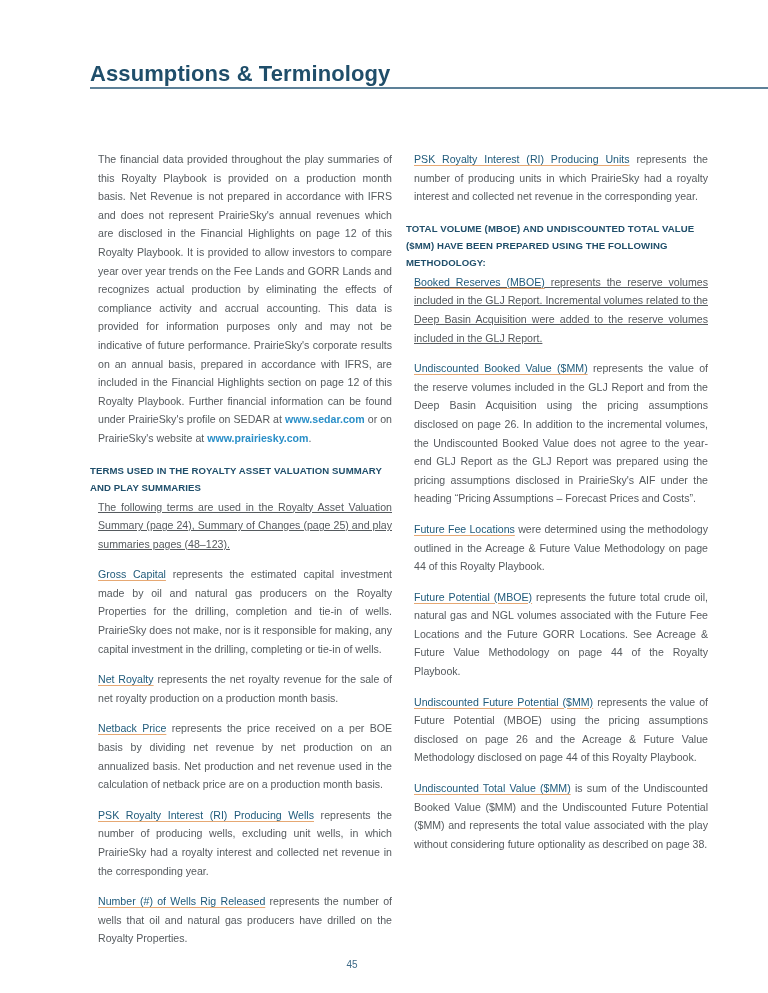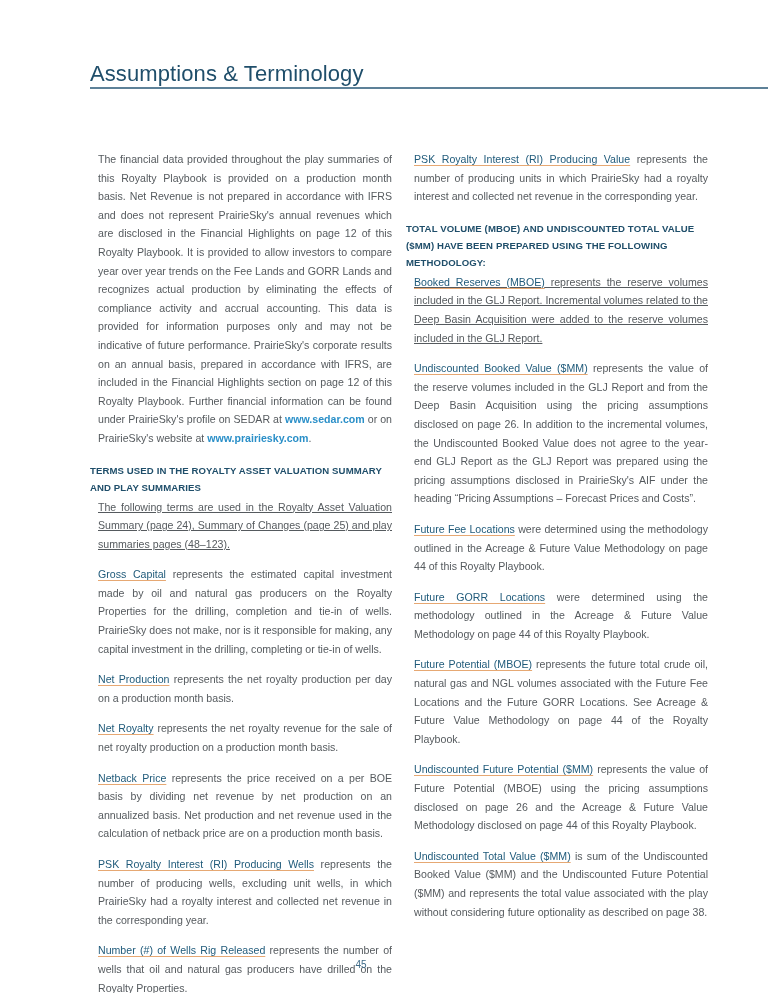--- a/index.html
+++ b/index.html
@@ -13,21 +13,21 @@
       position: relative;
       overflow: hidden;
       font-family: "Liberation Sans", sans-serif;
       color: #555a5e;
     }
     .page-title {
       position: absolute;
       left: 90px;
       top: 61px;
       margin: 0;
-      font-weight: normal;
+      font-weight: bold;
       font-size: 22px;
       letter-spacing: 0.1px;
       color: #1f4e6a;
       line-height: 26px;
     }
     .title-rule {
       position: absolute;
       left: 90px;
       right: 0;
       top: 87px;
@@ -63,21 +63,21 @@
       font-size: 9.6px;
       line-height: 17px;
       font-weight: bold;
       color: #1f4e6a;
       text-align: left;
       letter-spacing: 0.1px;
     }
     .section-heading + .para { margin-top: 0; text-decoration: underline; }
     .page-number {
       position: absolute;
-      left: 9px;
+      left: 0;
       width: 704px;
       top: 959px;
       text-align: center;
       font-size: 10px;
       color: #3d6a87;
     }
   </style>
 </head>
 <body>
 
@@ -86,34 +86,32 @@
 
 <div class="column col-left">
   <p class="para">
     <span>The financial data provided throughout the play summaries of this Royalty Playbook is provided on a production month basis. Net Revenue is not prepared in accordance with IFRS and does not represent PrairieSky's annual revenues which are disclosed in the Financial Highlights on page 12 of this Royalty Playbook. It is provided to allow investors to compare year over year trends on the Fee Lands and GORR Lands and recognizes actual production by eliminating the effects of compliance activity and accrual accounting. This data is provided for information purposes only and may not be indicative of future performance. PrairieSky's corporate results on an annual basis, prepared in accordance with IFRS, are included in the Financial Highlights section on page 12 of this Royalty Playbook. Further financial information can be found under PrairieSky's profile on SEDAR at </span><span class="link">www.sedar.com</span><span> or on PrairieSky's website at </span><span class="link">www.prairiesky.com</span><span>.</span>
   </p>
 
   <h2 class="section-heading">TERMS USED IN THE ROYALTY ASSET VALUATION SUMMARY AND PLAY SUMMARIES</h2>
   <p class="para">The following terms are used in the Royalty Asset Valuation Summary (page 24), Summary of Changes (page 25) and play summaries pages (48–123).</p>
 
   <p class="para"><span class="term">Gross Capital</span><span> represents the estimated capital investment made by oil and natural gas producers on the Royalty Properties for the drilling, completion and tie-in of wells. PrairieSky does not make, nor is it responsible for making, any capital investment in the drilling, completing or tie-in of wells.</span></p>
-  <p class="para"><span class="term">Net Production</span><span> represents the net royalty production per day on a production month basis.</span></p>
   <p class="para"><span class="term">Net Royalty</span><span> represents the net royalty revenue for the sale of net royalty production on a production month basis.</span></p>
   <p class="para"><span class="term">Netback Price</span><span> represents the price received on a per BOE basis by dividing net revenue by net production on an annualized basis. Net production and net revenue used in the calculation of netback price are on a production month basis.</span></p>
   <p class="para"><span class="term">PSK Royalty Interest (RI) Producing Wells</span><span> represents the number of producing wells, excluding unit wells, in which PrairieSky had a royalty interest and collected net revenue in the corresponding year.</span></p>
   <p class="para"><span class="term">Number (#) of Wells Rig Released</span><span> represents the number of wells that oil and natural gas producers have drilled on the Royalty Properties.</span></p>
 </div>
 
 <div class="column col-right">
-  <p class="para"><span class="term">PSK Royalty Interest (RI) Producing Value</span><span> represents the number of producing units in which PrairieSky had a royalty interest and collected net revenue in the corresponding year.</span></p>
+  <p class="para"><span class="term">PSK Royalty Interest (RI) Producing Units</span><span> represents the number of producing units in which PrairieSky had a royalty interest and collected net revenue in the corresponding year.</span></p>
 
   <h2 class="section-heading">TOTAL VOLUME (MBOE) AND UNDISCOUNTED TOTAL VALUE ($MM) HAVE BEEN PREPARED USING THE FOLLOWING METHODOLOGY:</h2>
 
   <p class="para"><span class="term">Booked Reserves (MBOE)</span><span> represents the reserve volumes included in the GLJ Report. Incremental volumes related to the Deep Basin Acquisition were added to the reserve volumes included in the GLJ Report.</span></p>
   <p class="para"><span class="term">Undiscounted Booked Value ($MM)</span><span> represents the value of the reserve volumes included in the GLJ Report and from the Deep Basin Acquisition using the pricing assumptions disclosed on page 26. In addition to the incremental volumes, the Undiscounted Booked Value does not agree to the year-end GLJ Report as the GLJ Report was prepared using the pricing assumptions disclosed in PrairieSky's AIF under the heading “Pricing Assumptions – Forecast Prices and Costs”.</span></p>
   <p class="para"><span class="term">Future Fee Locations</span><span> were determined using the methodology outlined in the Acreage &amp; Future Value Methodology on page 44 of this Royalty Playbook.</span></p>
-  <p class="para"><span class="term">Future GORR Locations</span><span> were determined using the methodology outlined in the Acreage &amp; Future Value Methodology on page 44 of this Royalty Playbook.</span></p>
   <p class="para"><span class="term">Future Potential (MBOE)</span><span> represents the future total crude oil, natural gas and NGL volumes associated with the Future Fee Locations and the Future GORR Locations. See Acreage &amp; Future Value Methodology on page 44 of the Royalty Playbook.</span></p>
   <p class="para"><span class="term">Undiscounted Future Potential ($MM)</span><span> represents the value of Future Potential (MBOE) using the pricing assumptions disclosed on page 26 and the Acreage &amp; Future Value Methodology  disclosed on page 44 of this Royalty Playbook.</span></p>
   <p class="para"><span class="term">Undiscounted Total Value ($MM)</span><span> is sum of the Undiscounted Booked Value ($MM) and the Undiscounted Future Potential ($MM) and represents the total value associated with the play without considering future optionality as described on page 38.</span></p>
 </div>
 
 <div class="page-number">45</div>
 
 </body></html>

